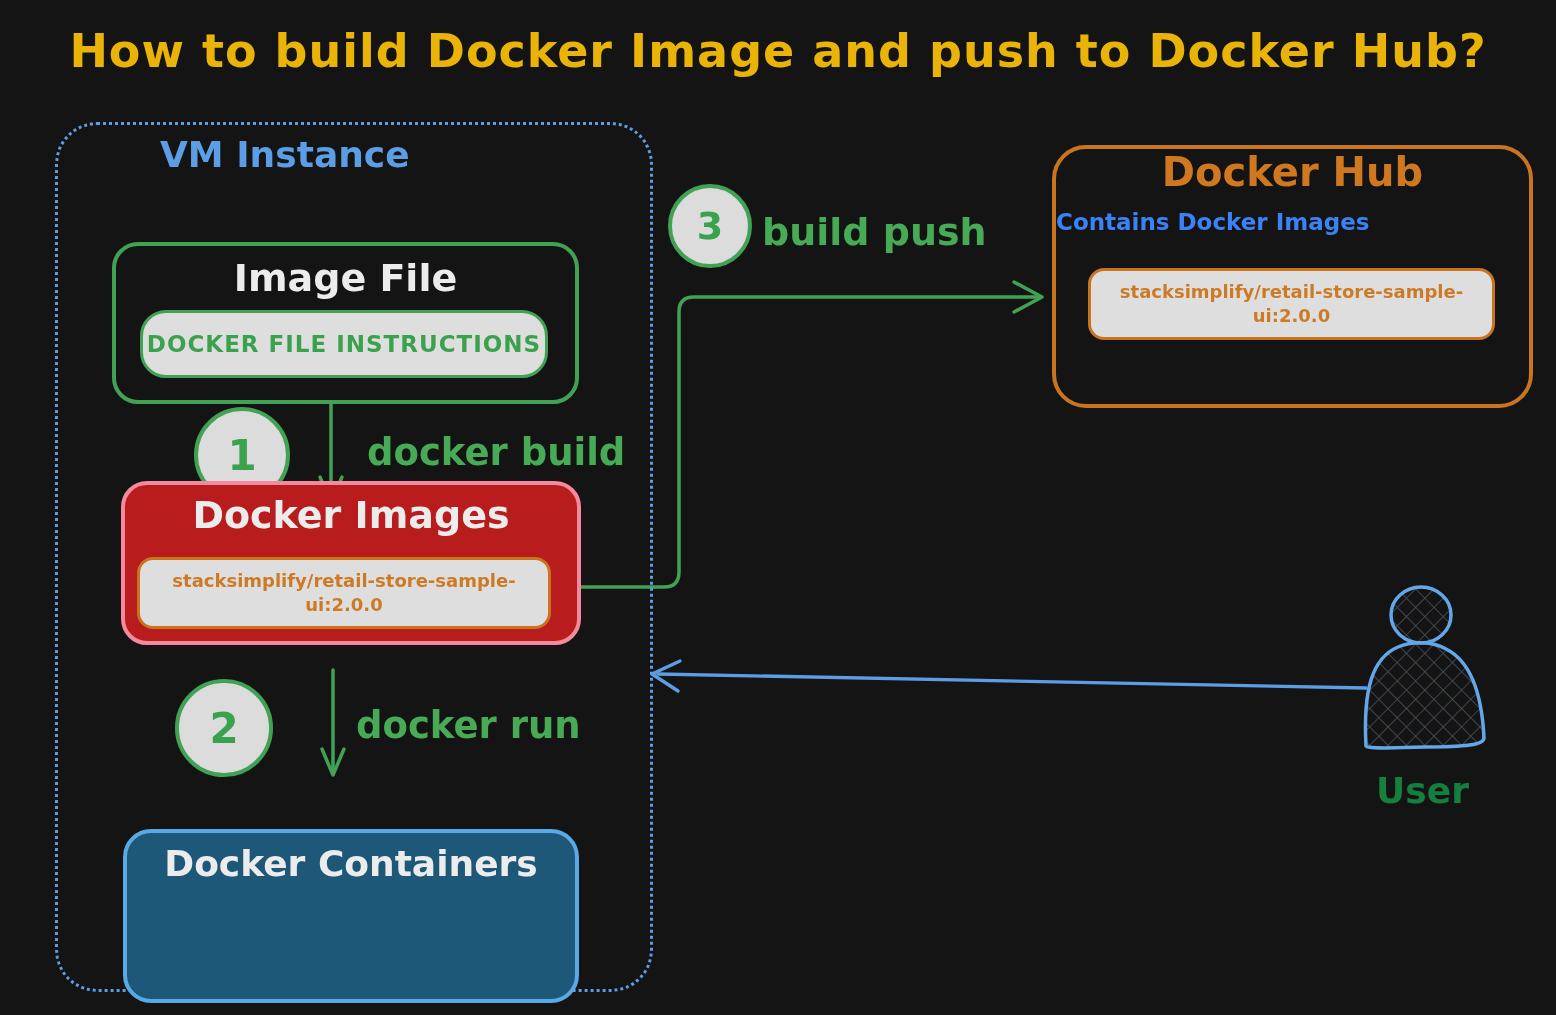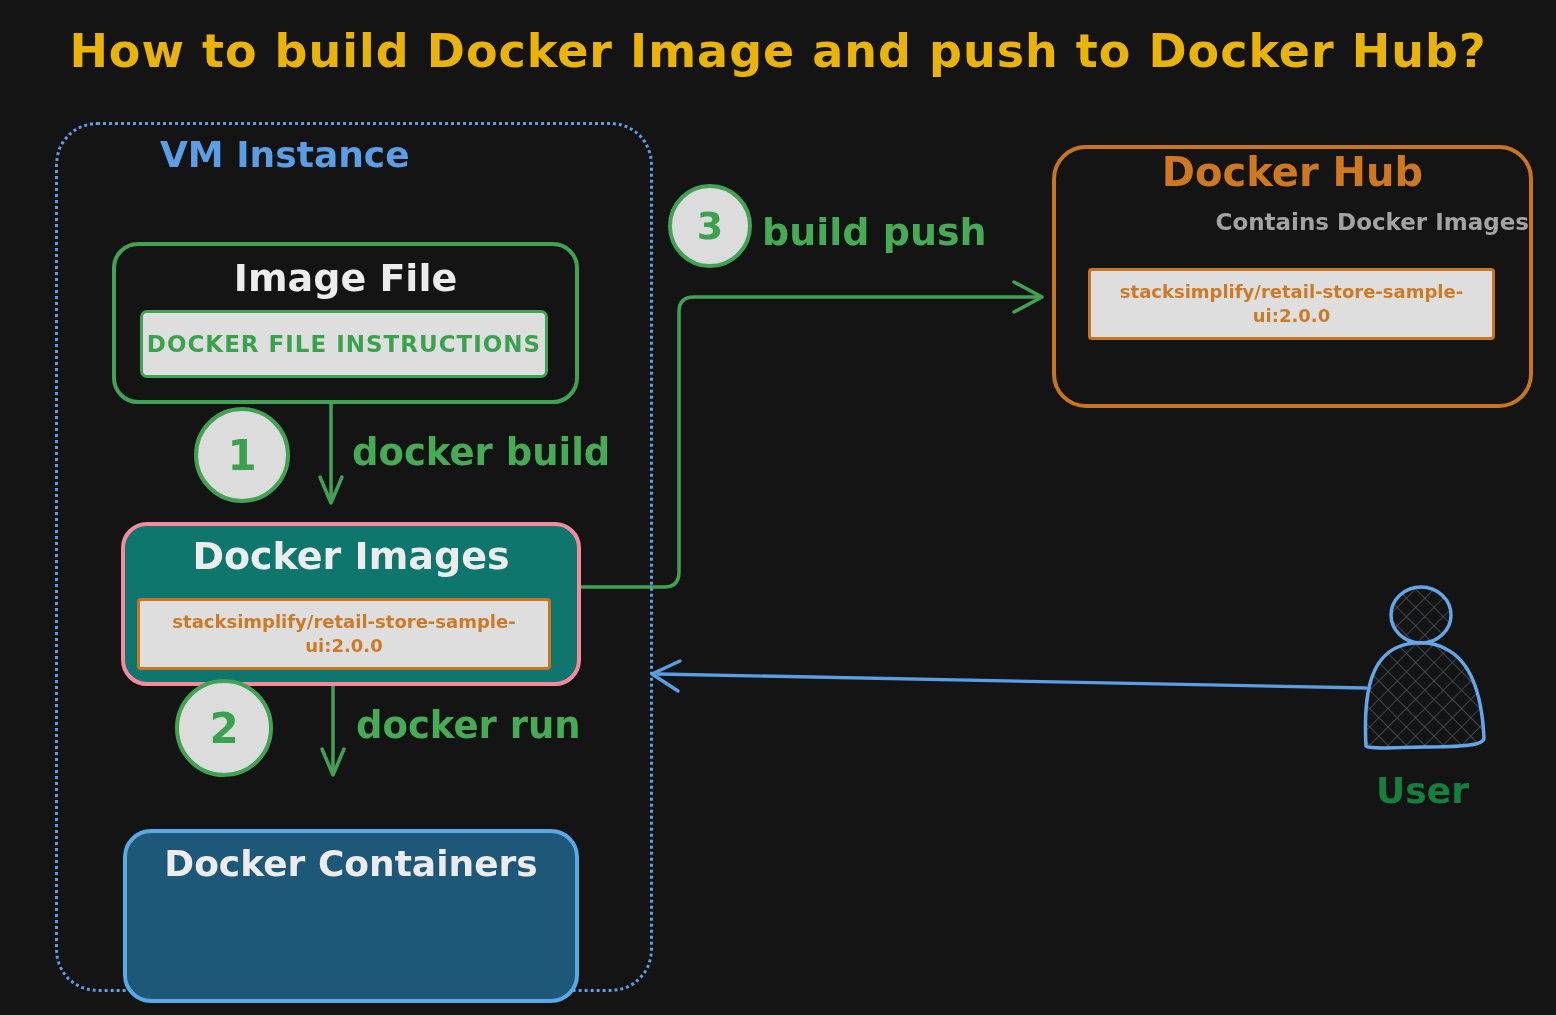--- a/index.html
+++ b/index.html
@@ -9,55 +9,55 @@
 
   .title{left:60px;top:24px;width:1436px;text-align:center;font-size:46px;font-weight:bold;
          color:#eab308;letter-spacing:1px;}
 
   .vm-box{left:55px;top:122px;width:592px;height:864px;border:3px dotted #5b9ee5;border-radius:42px;}
   .vm-label{left:160px;top:134px;width:345px;text-align:left;font-size:36px;font-weight:bold;color:#5b9ee5;}
 
   .dockerfile-box{left:112px;top:242px;width:459px;height:154px;border:4px solid #42a254;border-radius:26px;}
   .df-title{margin-top:10px;text-align:center;font-size:38px;font-weight:bold;color:#ececec;}
   .df-instr{position:absolute;left:24px;top:64px;width:408px;height:68px;box-sizing:border-box;
-            background:#dedede;border:3px solid #42a254;border-radius:7px;display:flex;
+            background:#dedede;border:3px solid #42a254;border-radius:26px;display:flex;
             align-items:center;justify-content:center;font-size:23px;font-weight:bold;
             color:#3aa24d;letter-spacing:1px;}
 
   .step-circle{background:#dcdcdc;border:4px solid #42a254;border-radius:50%;display:flex;
                align-items:center;justify-content:center;color:#3aa24d;font-weight:bold;
                box-sizing:border-box;}
   .c1{left:194px;top:407px;width:96px;height:96px;font-size:42px;}
   .c2{left:175px;top:679px;width:98px;height:98px;font-size:42px;}
   .c3{left:668px;top:184px;width:84px;height:84px;font-size:38px;}
   .step-label{color:#47ab55;font-weight:bold;font-size:37px;}
-  .lbl1{left:352px;top:431px;}
+  .lbl1{left:367px;top:431px;}
   .lbl2{left:356px;top:704px;}
   .lbl3{left:762px;top:210px;font-size:38px;}
 
-  .images-box{left:121px;top:522px;width:452px;height:156px;background:#0f766e;
+  .images-box{left:121px;top:481px;width:452px;height:156px;background:#b91c1c;
               border:4px solid #f5899d;border-radius:26px;}
   .img-title{margin-top:8px;text-align:center;font-size:38px;font-weight:bold;color:#ececec;}
   .tag-box{position:absolute;box-sizing:border-box;background:#dedede;border:3px solid #c9751f;
-           border-radius:4px;display:flex;align-items:center;justify-content:center;
+           border-radius:16px;display:flex;align-items:center;justify-content:center;
            text-align:center;font-size:18px;font-weight:bold;color:#cc7a24;line-height:1.35;
            padding:0 10px;overflow-wrap:break-word;word-break:normal;}
   .img-tag{left:12px;top:72px;width:414px;height:72px;}
 
   .containers-box{left:123px;top:785px;width:448px;height:166px;background:#1d5878;
                   border:4px solid #58a9e6;border-radius:28px;margin-top:44px;}
   .cont-title{margin-top:10px;text-align:center;font-size:36px;font-weight:bold;color:#ececec;}
   .container-ellipse{position:absolute;left:84px;top:64px;width:298px;height:90px;box-sizing:border-box;
                      background:#dedede;border:3px solid #3d9ae0;border-radius:50%;display:flex;
                      align-items:center;justify-content:center;font-size:28px;font-weight:bold;
                      color:#4da3ed;}
 
   .hub-box{left:1052px;top:145px;width:473px;height:255px;border:4px solid #c9751f;border-radius:34px;}
   .hub-title{text-align:center;font-size:40px;font-weight:bold;color:#d0781f;}
-  .hub-sub{margin-top:14px;text-align:right;font-size:23px;font-weight:bold;color:#a3a3a3;}
+  .hub-sub{margin-top:14px;text-align:left;font-size:23px;font-weight:bold;color:#3b82f6;}
   .hub-tag{left:32px;top:119px;width:407px;height:72px;}
 
   .user-label{left:1330px;top:770px;width:185px;text-align:center;font-size:36px;font-weight:bold;color:#15803d;}
 
   svg.overlay{position:absolute;left:0;top:0;width:1556px;height:1015px;pointer-events:none;}
 </style>
 </head>
 <body>
 
 <div class="canvas">

